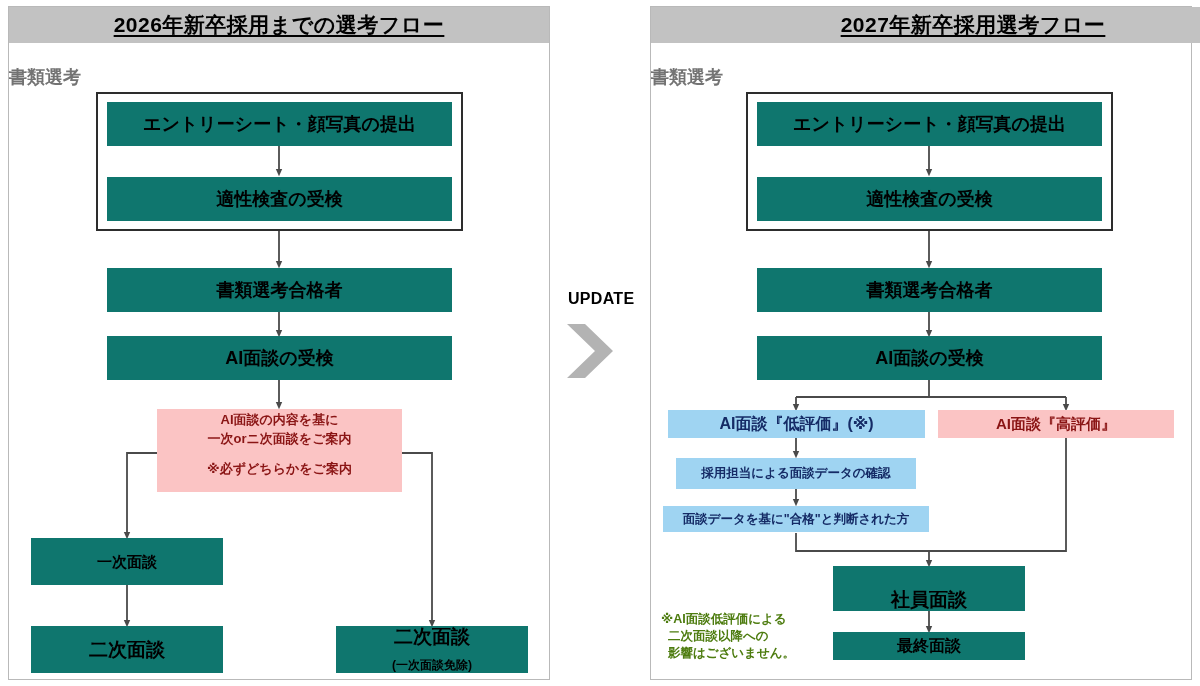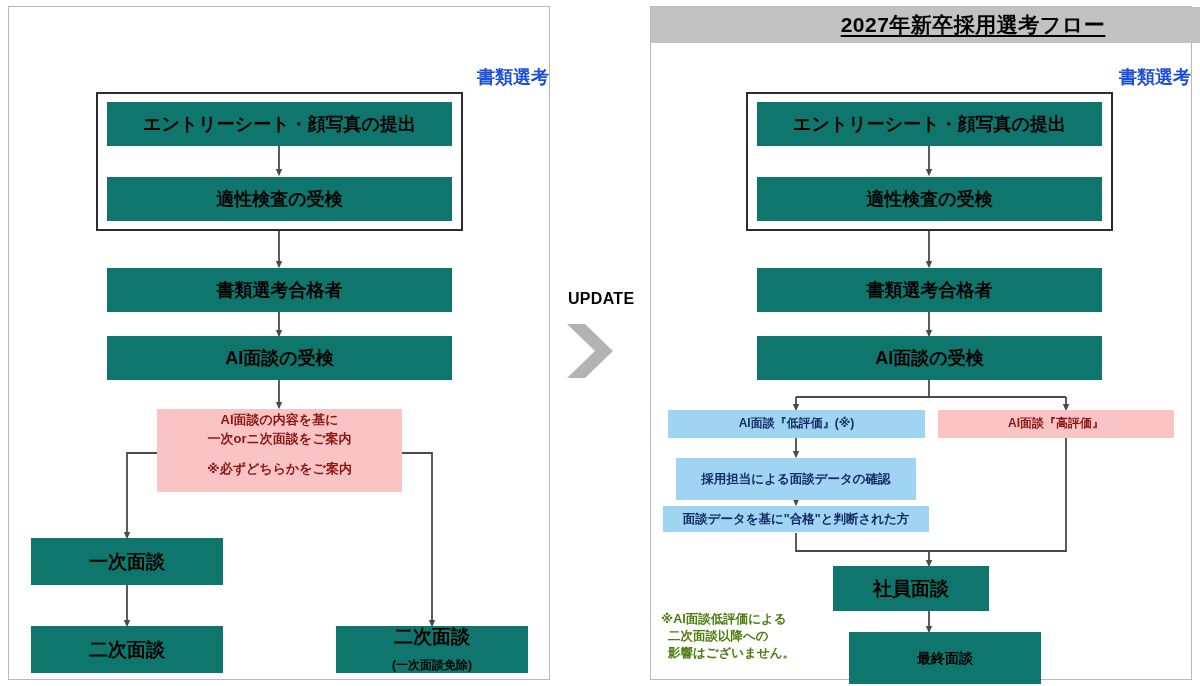--- a/index.html
+++ b/index.html
@@ -45,23 +45,23 @@
   .pink{background:#fbc4c4;color:#8a1414;font-weight:bold;}
 
   .group-box{
     position:absolute;
     border:2px solid #2d2d2d;
     background:transparent;
     box-sizing:border-box;
   }
   .plain-label{
     position:absolute;
-    font-weight:bold;color:#1d4ed8;
+    font-weight:bold;color:#737373;
     white-space:nowrap;
-    text-align:right;
+    text-align:left;
   }
   .note{
     position:absolute;
     font-weight:bold;color:#4d7c0f;
     font-size:12.5px;line-height:1.35;
     white-space:pre;
     text-align:left;
   }
   .update-label{
     position:absolute;
@@ -71,20 +71,23 @@
   svg.conn{position:absolute;left:0;top:0;overflow:visible;pointer-events:none;}
   .sub{font-size:12px;font-weight:bold;margin-top:11px;}
 </style>
 </head>
 <body>
 
 <div id="stage">
 
   <div class="panel" style="left:8px;top:6px;width:542px;height:674px;">
 
+    <div class="panel-header" style="width:540px;height:36px;">
+      <span class="panel-title">2026年新卒採用までの選考フロー</span>
+    </div>
 
     <div class="plain-label" style="left:0;top:58px;width:540px;font-size:18px;">書類選考</div>
 
     <div class="group-box" style="left:87px;top:85px;width:367px;height:139px;"></div>
 
     <svg class="conn" width="540" height="672">
       <defs>
         <marker id="ahL" markerWidth="8" markerHeight="8" refX="4" refY="4" orient="auto" markerUnits="userSpaceOnUse">
           <path d="M0,0.8 L7.2,4 L0,7.2 z" fill="#4a4a4a"></path>
         </marker>
@@ -122,21 +125,21 @@
     <div class="node green" style="left:98px;top:329px;width:345px;height:44px;font-size:18px;">
       <span>AI面談の受検</span>
     </div>
 
     <div class="node pink" style="left:148px;top:402px;width:245px;height:83px;font-size:13px;">
       <span style="margin:2px 8px;">AI面談の内容を基に</span>
       <span style="margin:2px 14px;">一次orニ次面談をご案内</span>
       <span style="margin:13px 0;">※必ずどちらかをご案内</span>
     </div>
 
-    <div class="node green" style="left:22px;top:531px;width:192px;height:47px;font-size:19px;">
+    <div class="node green" style="left:22px;top:531px;width:192px;height:47px;font-size:15px;">
       <span>一次面談</span>
     </div>
 
     <div class="node green" style="left:22px;top:619px;width:192px;height:47px;font-size:19px;">
       <span>二次面談</span>
     </div>
 
     <div class="node green" style="left:327px;top:619px;width:192px;height:47px;font-size:19px;">
       <span>二次面談</span>
       <span class="sub">(一次面談免除)</span>
@@ -192,41 +195,41 @@
     </div>
 
     <div class="node green" style="left:106px;top:261px;width:345px;height:44px;font-size:18px;">
       <span>書類選考合格者</span>
     </div>
 
     <div class="node green" style="left:106px;top:329px;width:345px;height:44px;font-size:18px;">
       <span>AI面談の受検</span>
     </div>
 
-    <div class="node blue" style="left:17px;top:403px;width:257px;height:28px;font-size:12px;">
+    <div class="node blue" style="left:17px;top:403px;width:257px;height:28px;font-size:16px;">
       <span>AI面談『低評価』(※)</span>
     </div>
 
-    <div class="node pink" style="left:287px;top:403px;width:236px;height:28px;font-size:12px;">
+    <div class="node pink" style="left:287px;top:403px;width:236px;height:28px;font-size:15px;">
       <span>AI面談『高評価』</span>
     </div>
 
-    <div class="node blue" style="left:25px;top:451px;width:240px;height:42px;font-size:12.5px;">
+    <div class="node blue" style="left:25px;top:451px;width:240px;height:31px;font-size:12.5px;">
       <span>採用担当による面談データの確認</span>
     </div>
 
     <div class="node blue" style="left:12px;top:499px;width:266px;height:26px;font-size:12.5px;">
       <span>面談データを基に"合格"と判断された方</span>
     </div>
 
-    <div class="node green" style="left:182px;top:559px;width:156px;height:45px;font-size:19px;">
+    <div class="node green" style="left:182px;top:559px;width:192px;height:45px;font-size:19px;justify-content:flex-end;">
       <span>社員面談</span>
     </div>
 
-    <div class="node green" style="left:182px;top:625px;width:192px;height:52px;font-size:14px;margin-left:16px;">
+    <div class="node green" style="left:182px;top:625px;width:192px;height:28px;font-size:16px;">
       <span>最終面談</span>
     </div>
 
     <div class="note" style="left:10px;top:604px;width:220px;">※AI面談低評価による
   二次面談以降への
   影響はございません。</div>
   </div>
 
 </div>
 

